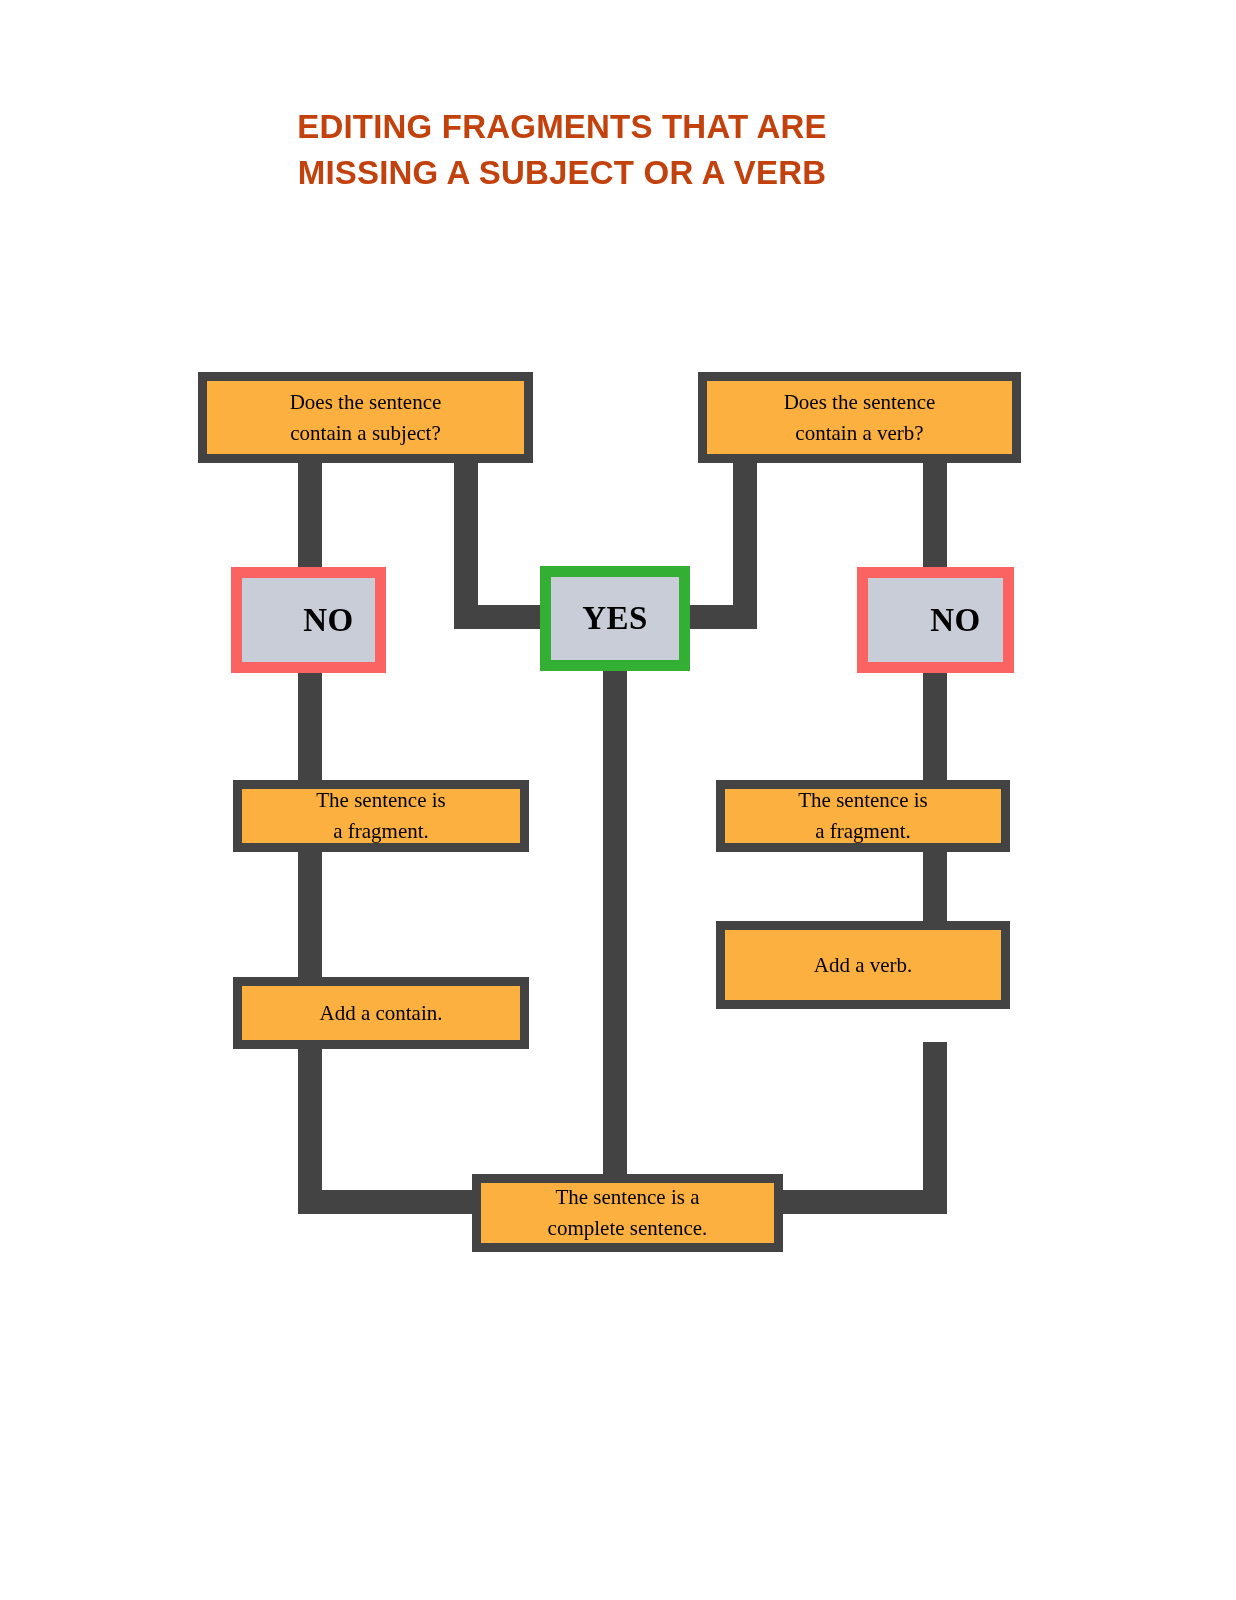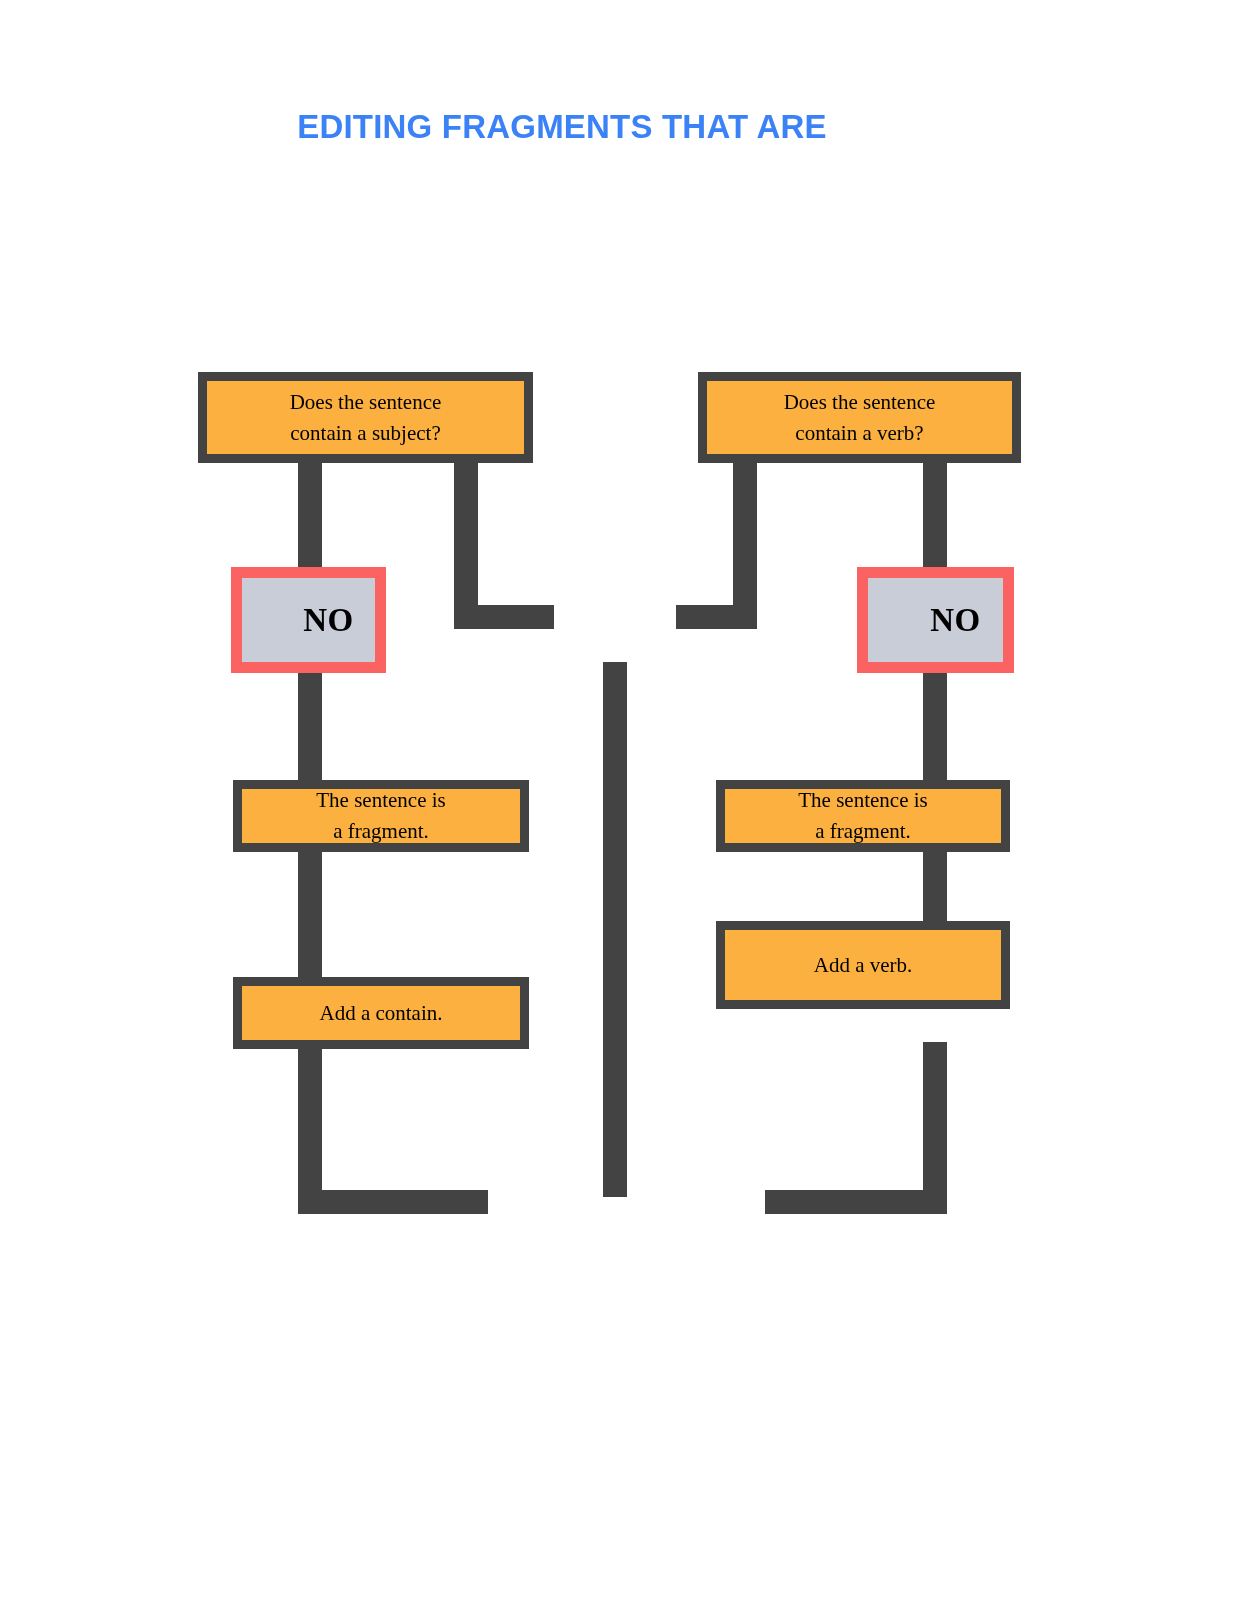--- a/index.html
+++ b/index.html
@@ -20,21 +20,21 @@
     position: absolute;
     left: 0;
     top: 104px;
     width: 1124px;
     text-align: center;
     font-family: "Liberation Sans", sans-serif;
     font-weight: bold;
     font-size: 33px;
     line-height: 46px;
     letter-spacing: 0.2px;
-    color: #3b82f6;
+    color: #c2410c;
   }
   #title-block .title-line { display: block; }
 
   
   #flowchart {
     position: absolute;
     left: 0;
     top: 0;
     width: 1236px;
     height: 1600px;
@@ -77,20 +77,21 @@
     letter-spacing: 0.5px;
   }
   .node.chip.no  { border: 11px solid #FB6363; padding-left: 40px; }
   .node.chip.yes { border: 11px solid #33B034; }
 </style>
 </head>
 <body>
 
 <div id="title-block">
   <span class="title-line">EDITING FRAGMENTS THAT ARE</span>
+  <span class="title-line">MISSING A SUBJECT OR A VERB</span>
 </div>
 
 <div id="flowchart">
 
   <div class="conn" style="left:298px; top:455px; width:24px; height:125px;"></div>
 
   <div class="conn" style="left:454px; top:455px; width:24px; height:155px;"></div>
 
   <div class="conn" style="left:454px; top:605px; width:100px; height:24px;"></div>
 
@@ -123,20 +124,23 @@
 
   <div class="node orange" style="left:698px; top:372px; width:323px; height:91px;">
     <span class="node-label">Does the sentence
 contain a verb?</span>
   </div>
 
   <div class="node chip no" style="left:231px; top:567px; width:155px; height:106px;">
     <span class="node-label">NO</span>
   </div>
 
+  <div class="node chip yes" style="left:540px; top:566px; width:150px; height:105px;">
+    <span class="node-label">YES</span>
+  </div>
 
   <div class="node chip no" style="left:857px; top:567px; width:157px; height:106px;">
     <span class="node-label">NO</span>
   </div>
 
   <div class="node orange" style="left:233px; top:780px; width:296px; height:72px;">
     <span class="node-label">The sentence is
 a fragment.</span>
   </div>
 
@@ -146,14 +150,18 @@
   </div>
 
   <div class="node orange" style="left:233px; top:977px; width:296px; height:72px;">
     <span class="node-label">Add a contain.</span>
   </div>
 
   <div class="node orange" style="left:716px; top:921px; width:294px; height:88px;">
     <span class="node-label">Add a verb.</span>
   </div>
 
+  <div class="node orange" style="left:472px; top:1174px; width:311px; height:78px;">
+    <span class="node-label">The sentence is a
+complete sentence.</span>
+  </div>
 
 </div>
 
 </body></html>

